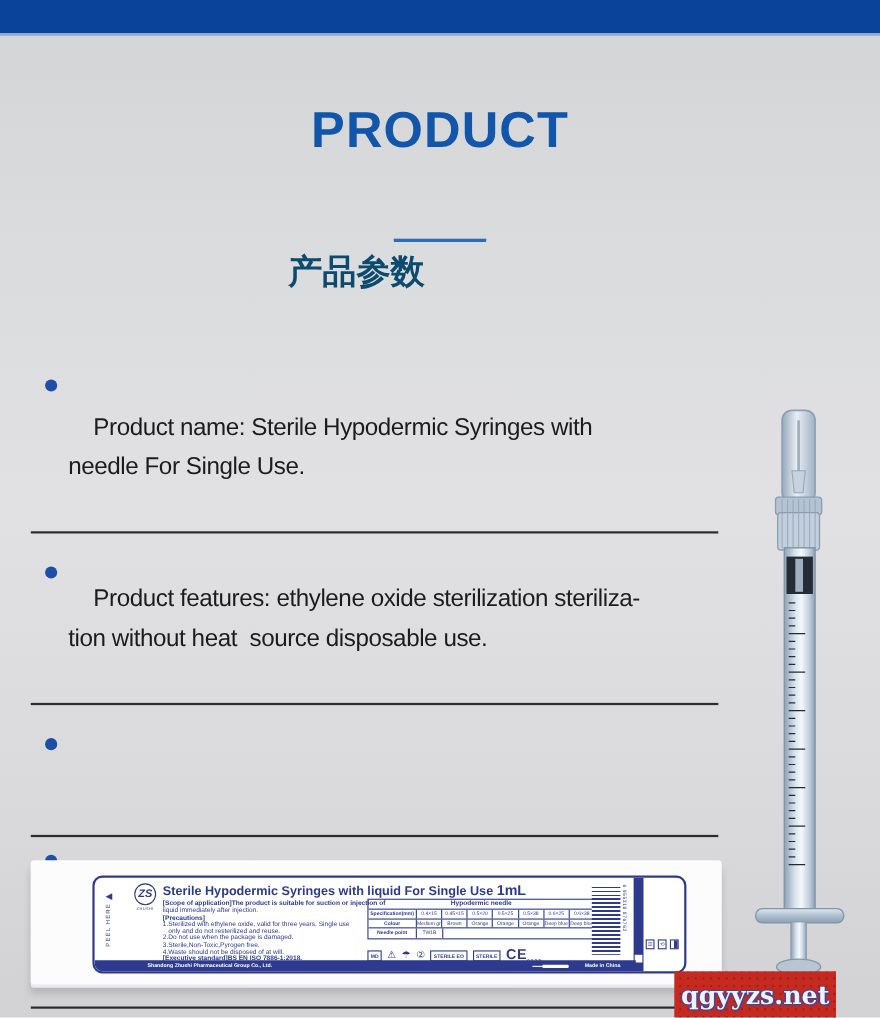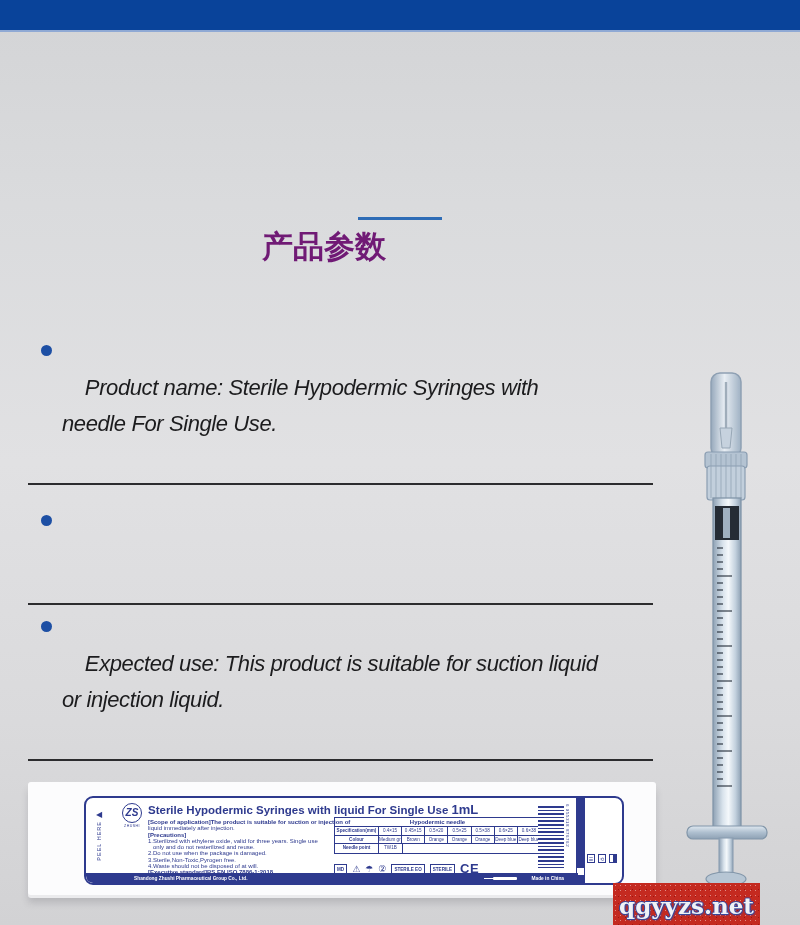--- a/index.html
+++ b/index.html
@@ -12,26 +12,26 @@
 
   
   .top-bar { position:absolute; top:0; left:0; width:800px; height:32px;
     background:#09439a; border-bottom:2px solid #8fa9d4; }
 
   
   .title-block { position:absolute; top:90px; left:0; width:800px; text-align:center;
     color:#1156aa; font-weight:bold; font-size:46px; line-height:56px; letter-spacing:1px; }
   .title-divider { position:absolute; top:217px; left:358px; width:84px; height:3px; background:#2e6cb6; }
   .subtitle-zh { position:absolute; top:226px; left:0; width:648px; text-align:center;
-    font-size:31px; font-weight:bold; color:#701a75; }
+    font-size:31px; font-weight:bold; color:#0c4a6e; }
 
   
   .param-list { position:absolute; left:28px; top:329px; width:625px; }
   .list-item { position:relative; padding:5px 0 5px 34px; font-size:22px; letter-spacing:-0.4px;
-    line-height:36px; color:#1c1c1e; white-space:pre; border-bottom:2px solid #2c2c2e;font-style:italic; }
+    line-height:36px; color:#1c1c1e; white-space:pre; border-bottom:2px solid #2c2c2e; }
   .dot { position:absolute; left:13px; top:16px; width:11px; height:11px;
     background:#1d4fa4; border-radius:50%; }
   .list-item.mid .dot { top:30px; }
 
   
   .syringe { position:absolute; left:680px; top:368px; width:96px; height:525px; }
 
   
   .package { position:absolute; left:28px; top:782px; width:628px; height:113px;
     background:#fcfcfd; border-radius:3px;
@@ -112,28 +112,33 @@
     font-family:"DejaVu Serif", serif; font-weight:bold; font-size:23px; color:#f0f1f5;
     text-shadow:-1px 0 #37479c, 1px 0 #37479c, 0 -1px #37479c, 0 1px #37479c, 1px 1px 2px #37479c;
   }
 </style>
 </head>
 <body>
 
 <div class="top-bar"></div>
 
 <div class="title-block">
+  <div>PRODUCT</div>
 </div>
 <div class="title-divider"></div>
 <div class="subtitle-zh">产品参数</div>
 
 <div class="param-list">
   <div class="list-item">
     <span class="dot"></span><span>Product name: Sterile Hypodermic Syringes with
 needle For Single Use.</span>
+  </div>
+  <div class="list-item mid">
+    <span class="dot"></span><span>Product features: ethylene oxide sterilization steriliza-
+tion without heat  source disposable use.</span>
   </div>
   <div class="list-item mid">
     <span class="dot"></span>
   </div>
   <div class="list-item">
     <span class="dot"></span><span>Expected use: This product is suitable for suction liquid
 or injection liquid.</span>
   </div>
 
 </div>

